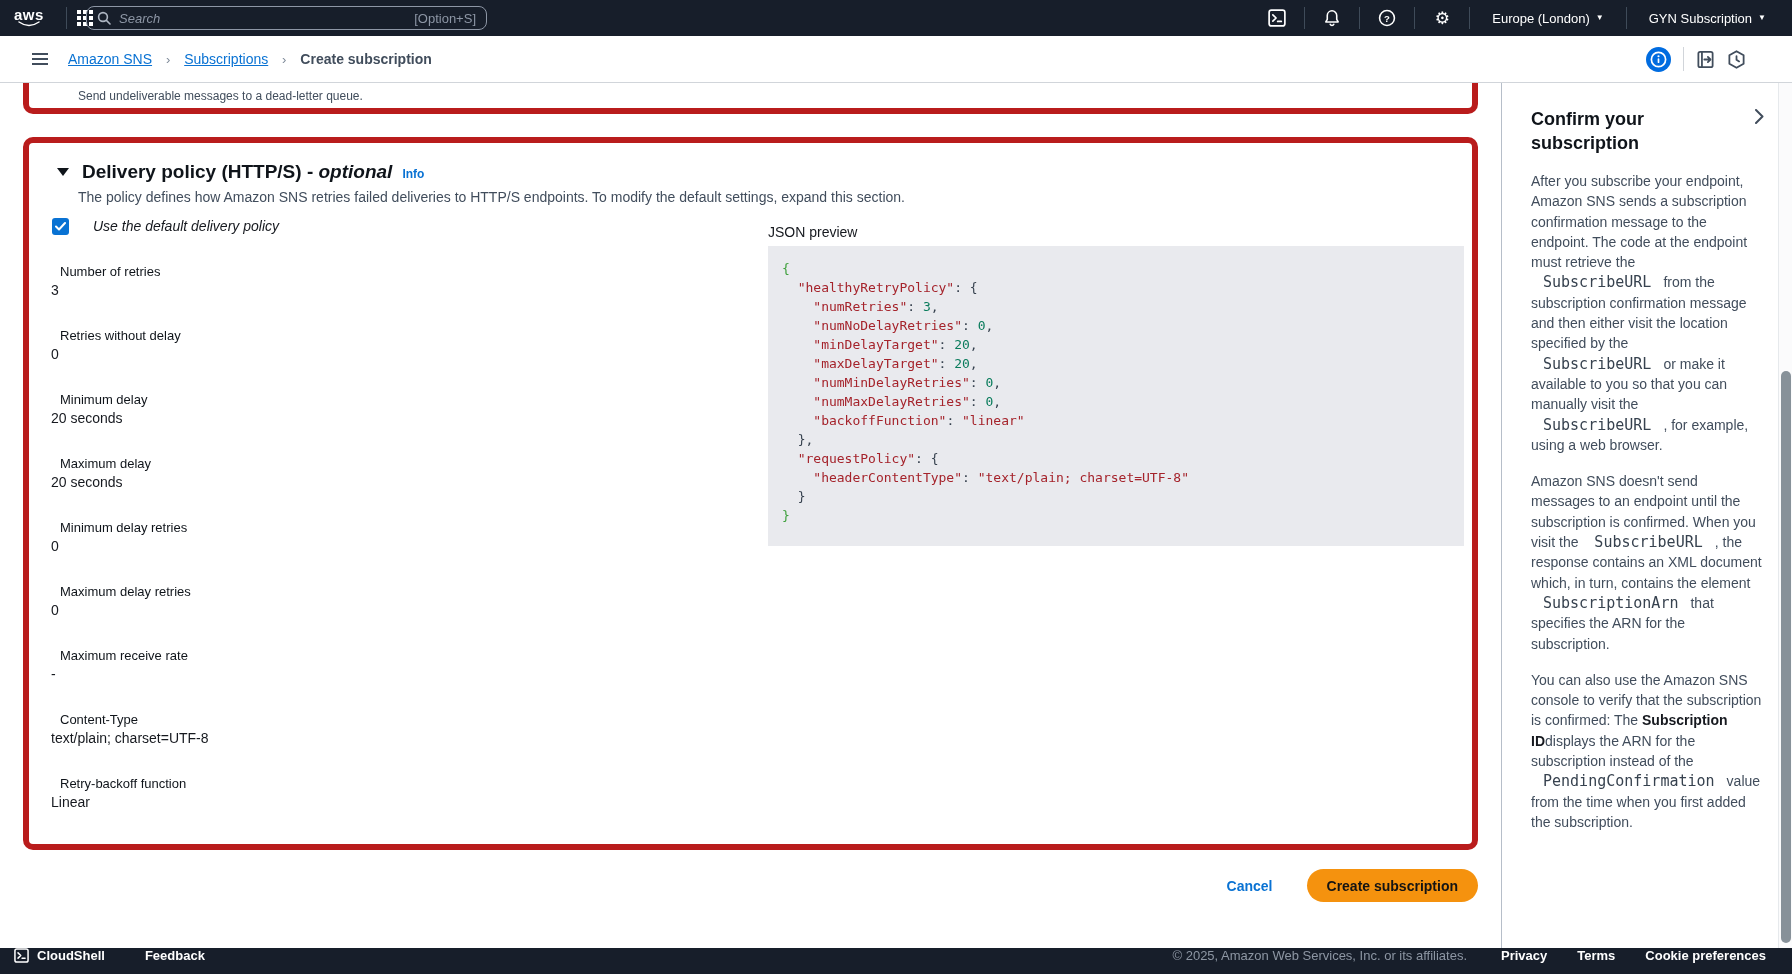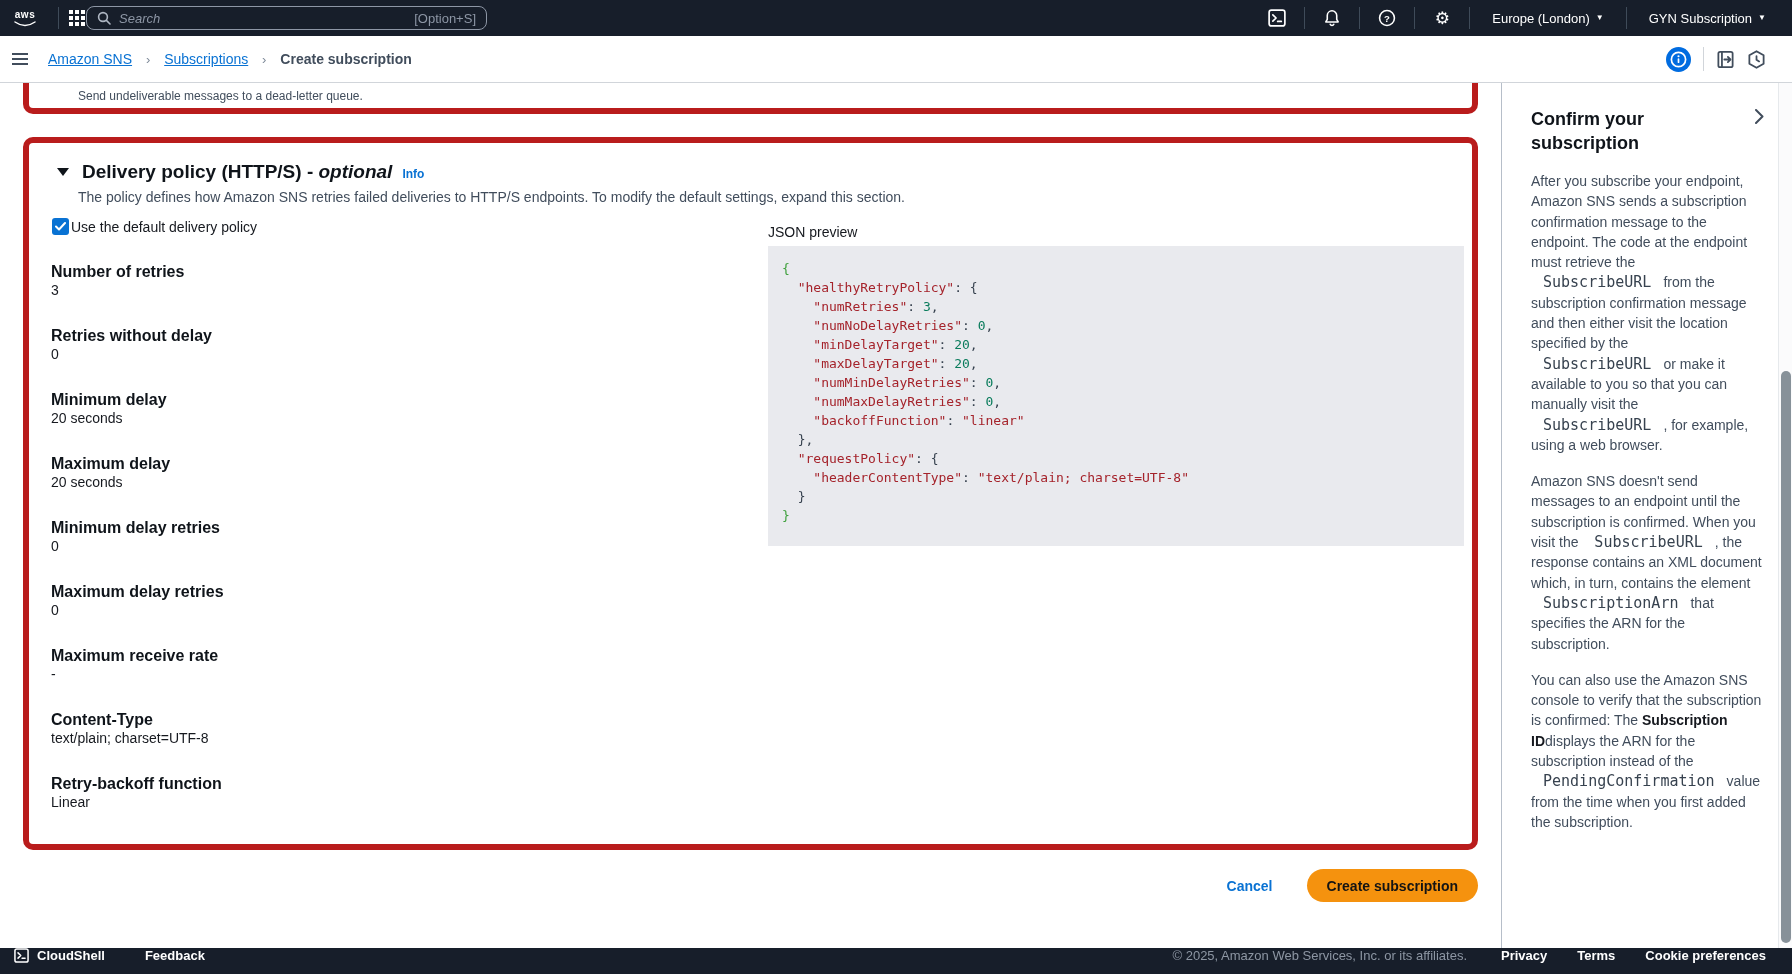--- a/index.html
+++ b/index.html
@@ -9,41 +9,41 @@
     font-family:"Liberation Sans", sans-serif;
     background:#ffffff; color:#0f141a;
   }
   
   .topnav {
     height:36px; background:#171e2a; color:#ffffff;
     display:flex; align-items:center; position:relative;
     padding:0 14px;
   }
   .logo { display:flex; flex-direction:column; align-items:center; margin-right:12px; cursor:pointer; }
-  .logo .logo-txt { font-size:10px; font-weight:700; letter-spacing:.5px; line-height:13px; }
+  .logo .logo-txt { font-size:15px; font-weight:700; letter-spacing:.5px; line-height:13px; }
   .nav-sep { width:1px; height:22px; background:#3f4b59; margin:0 10px; }
   .grid-icon { display:grid; grid-template-columns:repeat(3,4px); grid-gap:2px; cursor:pointer; }
   .grid-icon i { width:4px; height:4px; background:#fff; display:block; }
   .searchbox {
     position:absolute; left:86px; top:6px; width:401px; height:24px;
     border:1px solid #8d96a5; border-radius:8px;
     display:flex; align-items:center; gap:8px; padding:0 10px;
     color:#8d96a5; font-size:13px; cursor:text;
   }
   .searchbox .ph { font-style:italic; }
   .searchbox .shortcut { margin-left:auto; font-style:normal; }
   .nav-right { margin-left:auto; display:flex; align-items:center; }
   .nav-icon { width:34px; display:flex; justify-content:center; align-items:center; cursor:pointer; color:#fff; }
   .nav-text { font-size:13px; padding:0 12px; cursor:pointer; white-space:nowrap; display:flex; align-items:center; gap:6px;}
   .caret { font-size:8px; line-height:8px; }
   .gear-glyph { font-size:17px; font-family:"DejaVu Sans", sans-serif; }
   
   .crumbbar {
     height:47px; background:#fff; border-bottom:1px solid #d1d5da;
-    display:flex; align-items:center; padding:0 12px; position:relative;
+    display:flex; align-items:center; padding:0 32px; position:relative;
   }
   .hamburger { display:flex; flex-direction:column; gap:3px; margin-right:20px; cursor:pointer; }
   .hamburger i { width:16px; height:2px; background:#414d5c; display:block; }
   .crumb { font-size:14px; }
   .crumb a { color:#0972d3; text-decoration:underline; cursor:pointer; }
   .crumb-sep { color:#7d8998; margin:0 10px; font-size:13px; }
   .crumb-current { color:#414d5c; font-weight:700; }
   .crumb-right { margin-left:auto; display:flex; align-items:center; gap:12px; padding-right:14px;}
   .info-circle {
     width:25px; height:25px; border-radius:50%; background:#006ce0;
@@ -59,29 +59,29 @@
     border-top:none; border-radius:0 0 10px 10px; font-size:12px; color:#414d5c;
   }
   .card-prev span { position:absolute; left:49px; top:6px; }
   .card-main { left:23px; top:54px; width:1455px; height:713px; border-radius:10px; }
   .section-head { position:absolute; left:28px; top:18px; display:flex; align-items:baseline; }
   .tri { margin-right:13px; position:relative; top:-2px; }
   .section-title { font-size:19px; font-weight:700; color:#0f141a; }
   .section-title .opt { font-style:italic; }
   .info-link { font-size:12px; font-weight:700; color:#0972d3; margin-left:10px; cursor:pointer; }
   .section-desc { position:absolute; left:49px; top:46px; font-size:14px; color:#414d5c; }
-  .checkbox-row { position:absolute; left:23px; top:75px; display:flex; align-items:center; gap:2px; }
+  .checkbox-row { position:absolute; left:23px; top:75px; display:flex; align-items:flex-start; gap:24px;font-style:italic; }
   .checkbox {
     width:17px; height:17px; border-radius:3px; background:#0972d3;
     display:flex; align-items:center; justify-content:center; cursor:pointer;
   }
   .checkbox-label { font-size:14px; color:#16191f; }
   .fields { position:absolute; left:22px; top:119px; }
   .field-group { margin-bottom:26px; }
-  .field-label { font-size:16px; font-weight:700; color:#0f141a; line-height:19px; }
+  .field-label { font-size:13px; font-weight:400; color:#0f141a; line-height:19px;margin-left:9px; }
   .field-value { font-size:14px; color:#16191f; line-height:19px; }
   .json-label { position:absolute; left:739px; top:81px; font-size:14px; color:#16191f; }
   .code-block {
     position:absolute; left:739px; top:103px; width:696px; height:300px;
     background:#e9eaee; padding:13px 14px; overflow:hidden;
   }
   .code-line { font-family:"DejaVu Sans Mono", monospace; font-size:13px; line-height:19px; white-space:pre; }
   .tok-g { color:#3ea03c; }
   .tok-k { color:#a5232b; }
   .tok-s { color:#a5232b; }

